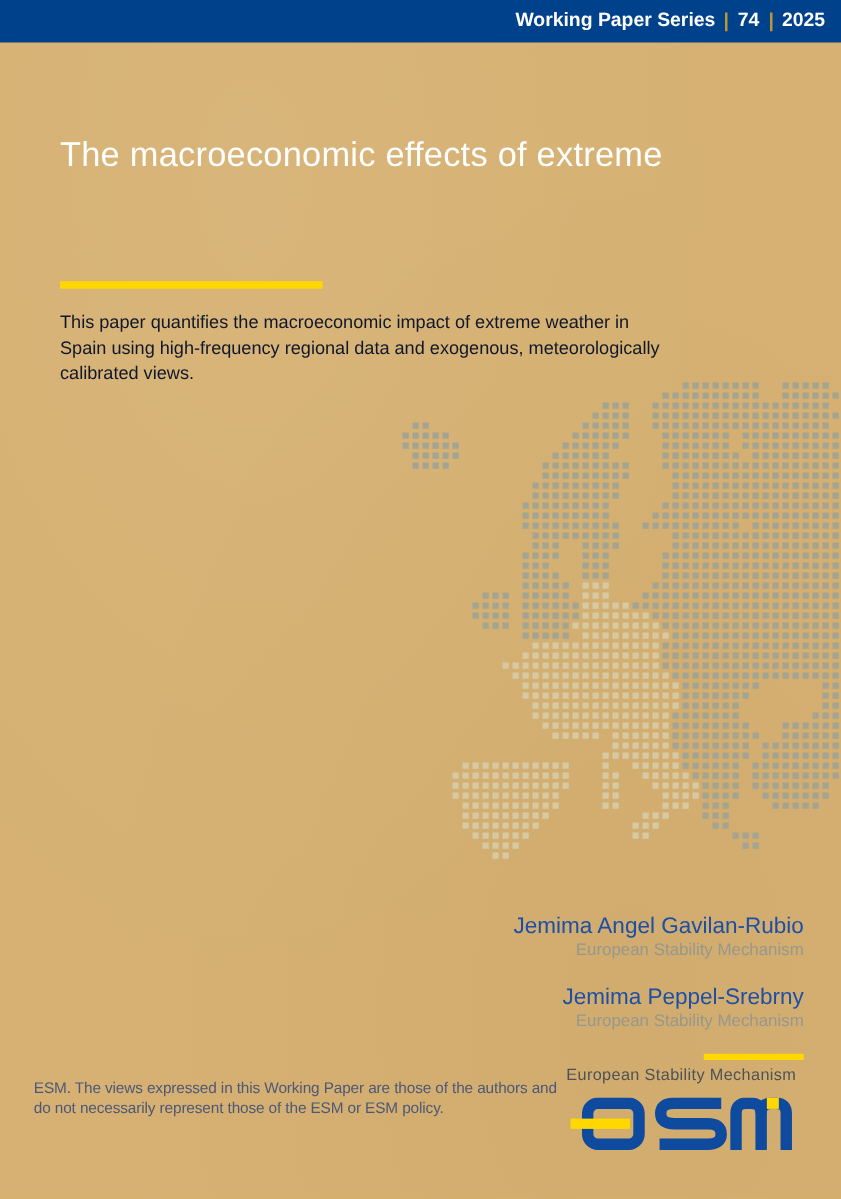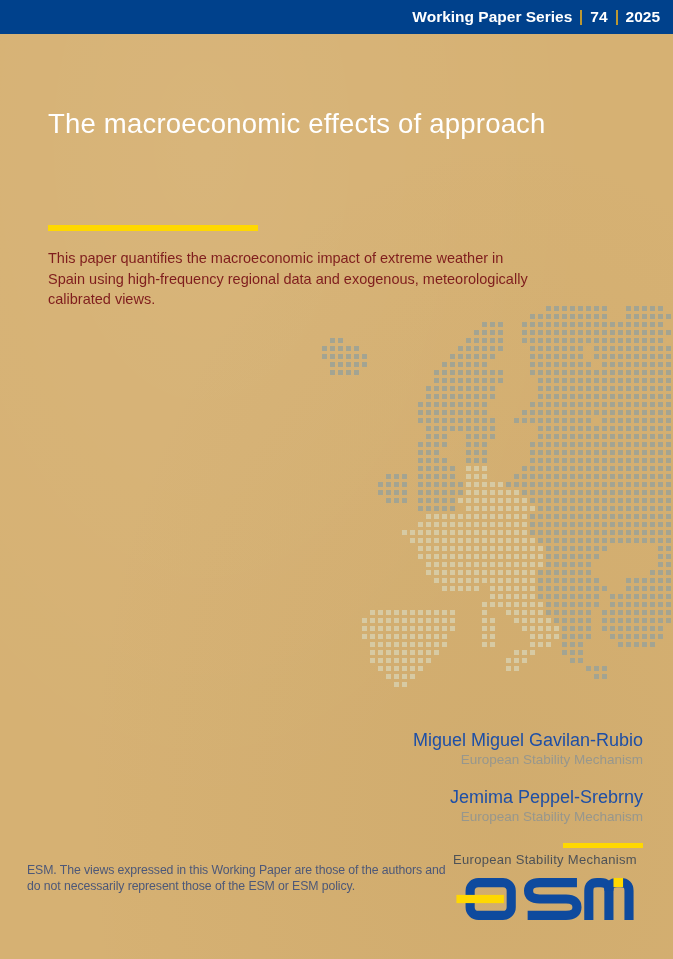--- a/index.html
+++ b/index.html
@@ -33,21 +33,21 @@
     color: #ffffff; font-size: 27.5px; font-weight: 400;
     line-height: 39px; letter-spacing: 0.2px;
     white-space: nowrap;
   }
   .title-rule {
     position: absolute; left: 48px; top: 225px;
     width: 210px; height: 6px; background: #ffd800;
   }
   .subtitle {
     position: absolute; left: 48px; top: 248px;
-    color: #7f1d1d; font-size: 14.5px; line-height: 20.5px;
+    color: #0f172a; font-size: 14.5px; line-height: 20.5px;
     white-space: nowrap;
   }
 
   
   .map {
     position: absolute; left: 322px; top: 306px;
     width: 352px; height: 384px;
   }
   .dot { position: absolute; width: 5px; height: 5px; }
   .dot-light { background: #d7caa3; }
@@ -94,21 +94,21 @@
 
 <div class="topbar">
   <span>Working Paper Series</span>
   <span class="pipe"></span>
   <span>74</span>
   <span class="pipe"></span>
   <span>2025</span>
 </div>
 
 <div class="title">
-  <div>The macroeconomic effects of approach</div>
+  <div>The macroeconomic effects of extreme</div>
 </div>
 <div class="title-rule"></div>
 
 <div class="subtitle">
   <div>This paper quantifies the macroeconomic impact of extreme weather in</div>
   <div>Spain using high-frequency regional data and exogenous, meteorologically</div>
   <div>calibrated views.</div>
 </div>
 
 <div class="map">
@@ -1325,21 +1325,21 @@
     <div class="dot dot-light" style="left: 80px; top: 368px;"></div>
     <div class="dot dot-light" style="left: 88px; top: 368px;"></div>
     <div class="dot dot-dark" style="left: 272px; top: 368px;"></div>
     <div class="dot dot-dark" style="left: 280px; top: 368px;"></div>
     <div class="dot dot-light" style="left: 72px; top: 376px;"></div>
     <div class="dot dot-light" style="left: 80px; top: 376px;"></div>
   </div>
 
 <div class="authors">
   <div>
-    <div class="author-name">Miguel Miguel Gavilan-Rubio</div>
+    <div class="author-name">Jemima Angel Gavilan-Rubio</div>
     <div class="author-affil">European Stability Mechanism</div>
   </div>
   <div>
     <div class="author-name">Jemima Peppel-Srebrny</div>
     <div class="author-affil">European Stability Mechanism</div>
   </div>
   <div class="authors-rule"></div>
 </div>
 
 <div class="disclaimer">

